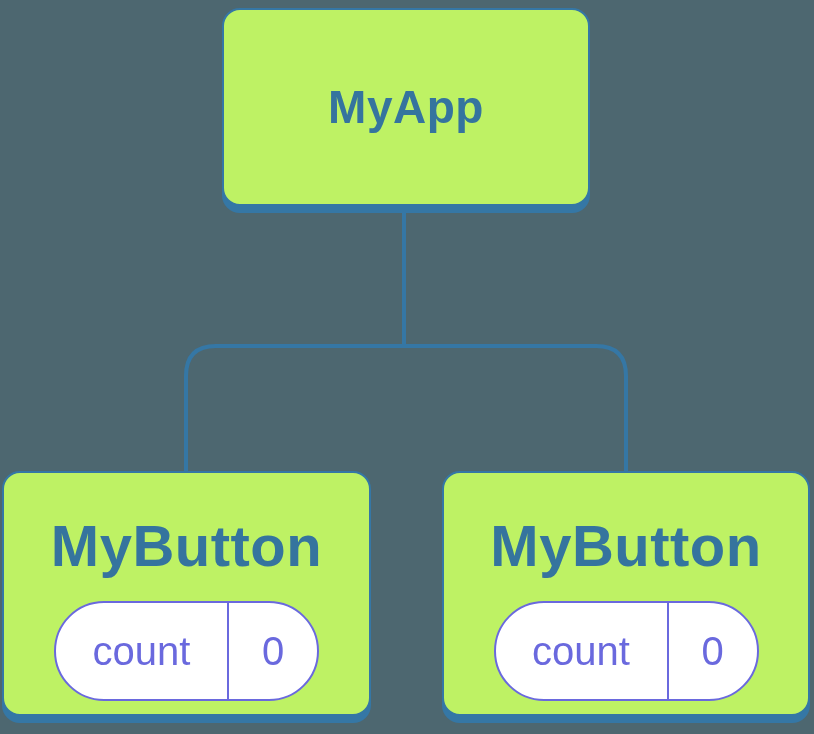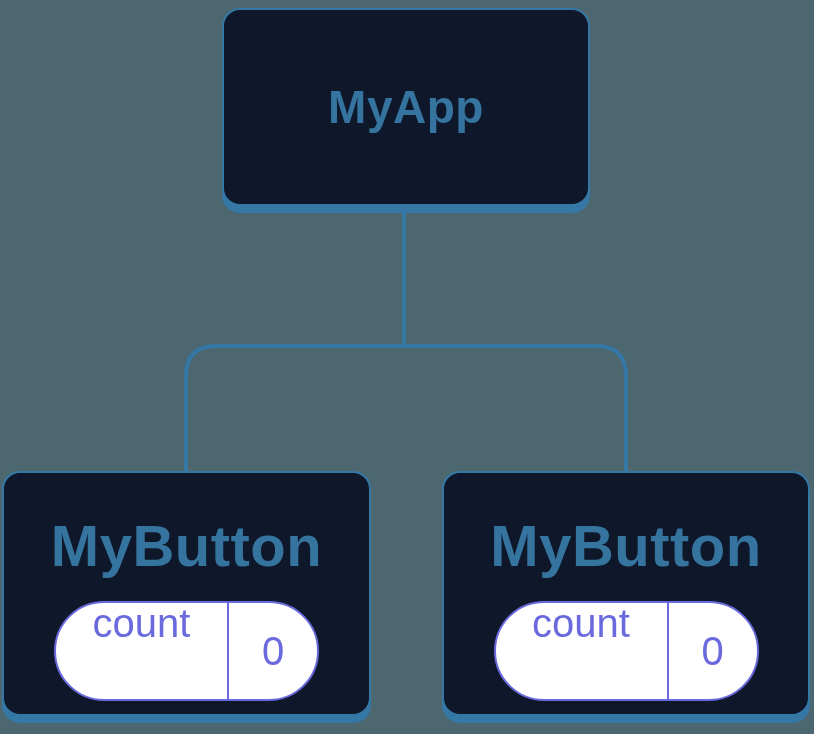--- a/index.html
+++ b/index.html
@@ -21,21 +21,21 @@
     height: 734px;
   }
   svg.connectors {
     position: absolute;
     left: 0;
     top: 0;
     z-index: 1;
   }
   .card {
     position: absolute;
-    background: #0f172a;
+    background: #bef264;
     border: 2px solid #3577a5;
     border-radius: 18px;
     box-shadow: 0 7px 0 #3577a5;
     box-sizing: border-box;
     z-index: 2;
     display: flex;
     flex-direction: column;
     align-items: center;
   }
   .card.root {
@@ -81,21 +81,21 @@
     box-sizing: border-box;
     display: flex;
     align-items: stretch;
     background: #ffffff;
     overflow: hidden;
   }
   .state-pill .state-name-cell {
     width: 171px;
     border-right: 2px solid #6a69de;
     display: flex;
-    align-items: flex-start;
+    align-items: center;
     justify-content: center;
   }
   .state-pill .state-value-cell {
     flex: 1;
     display: flex;
     align-items: center;
     justify-content: center;
   }
   .state-text {
     color: #6a69de;

